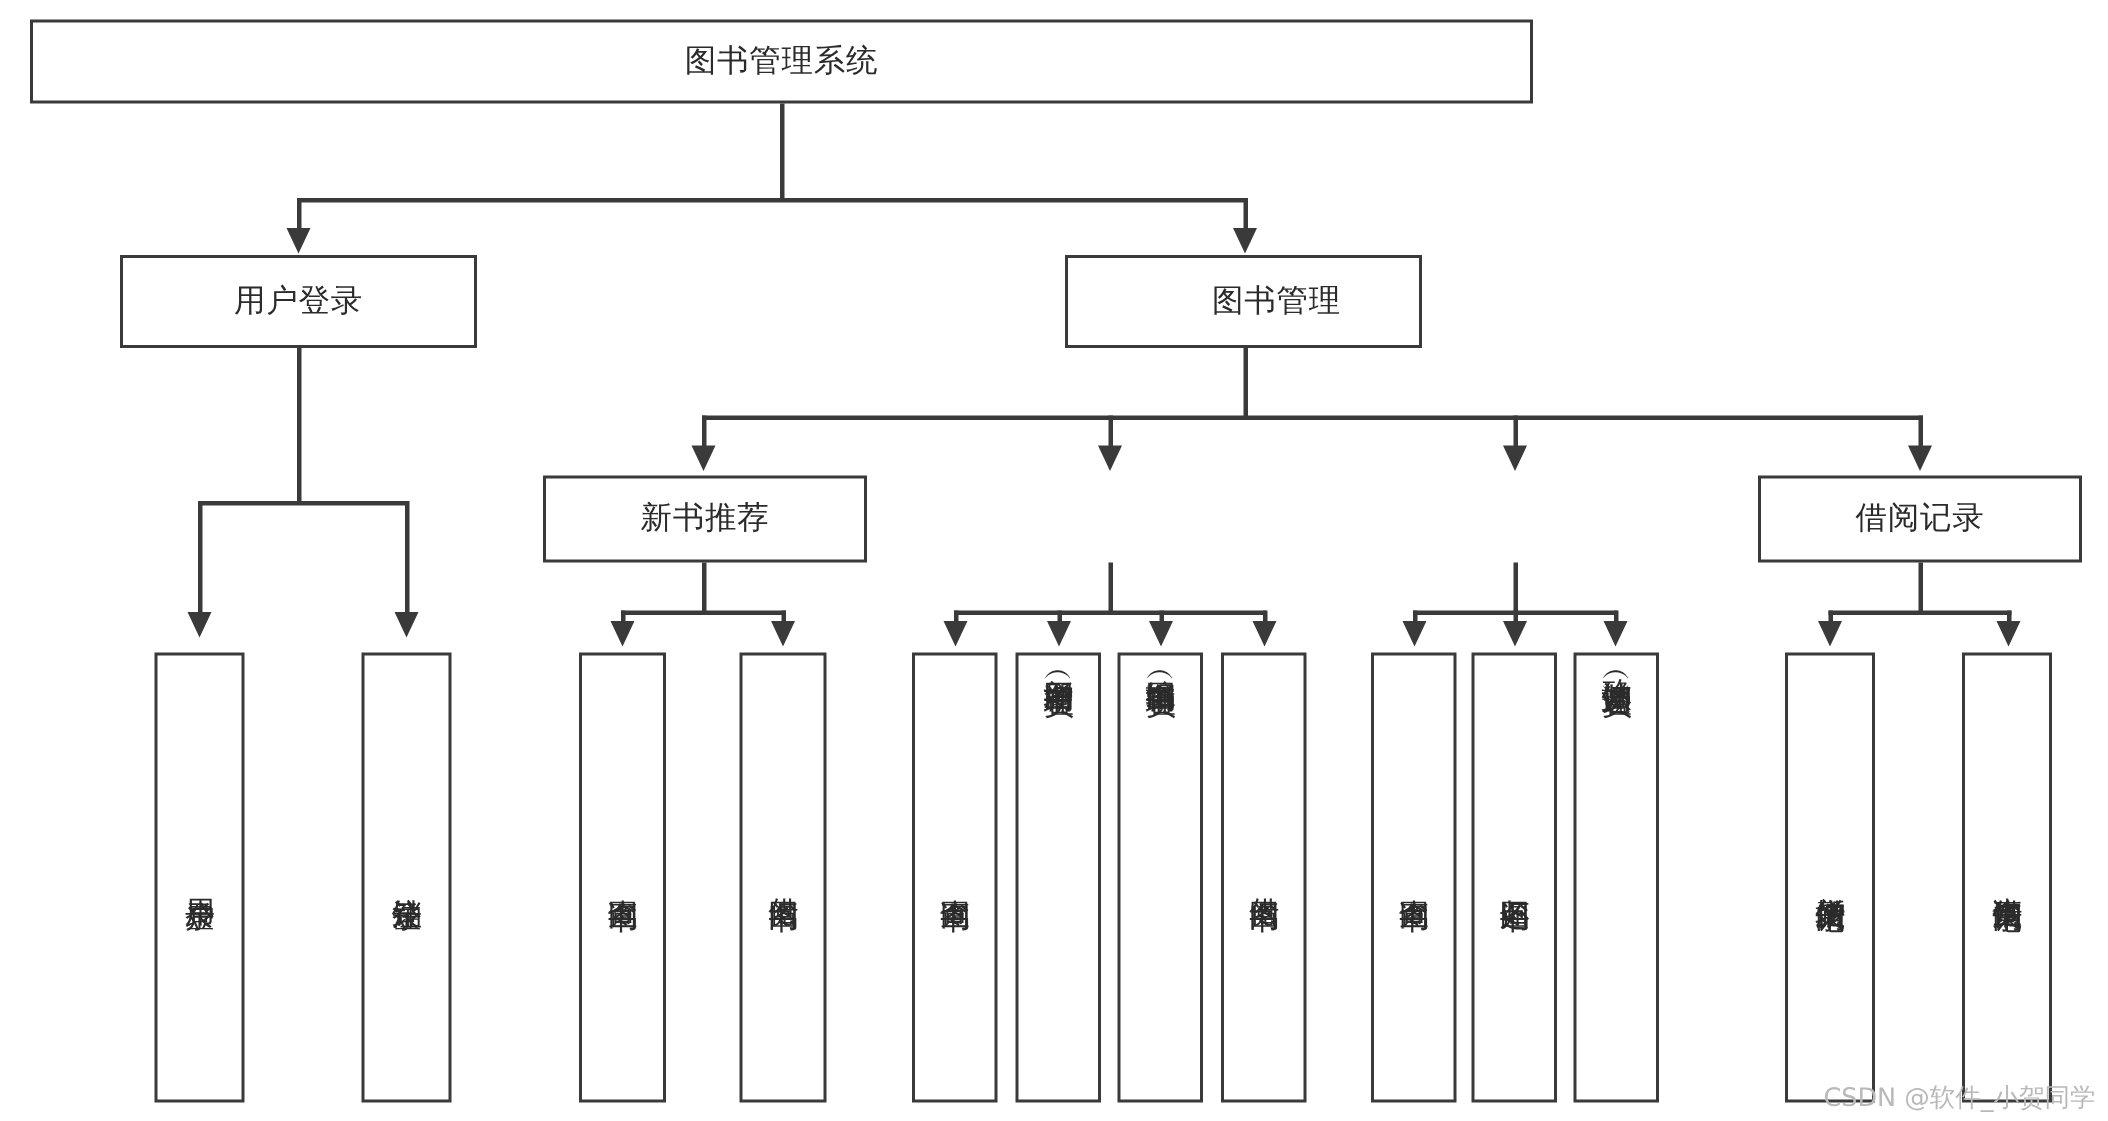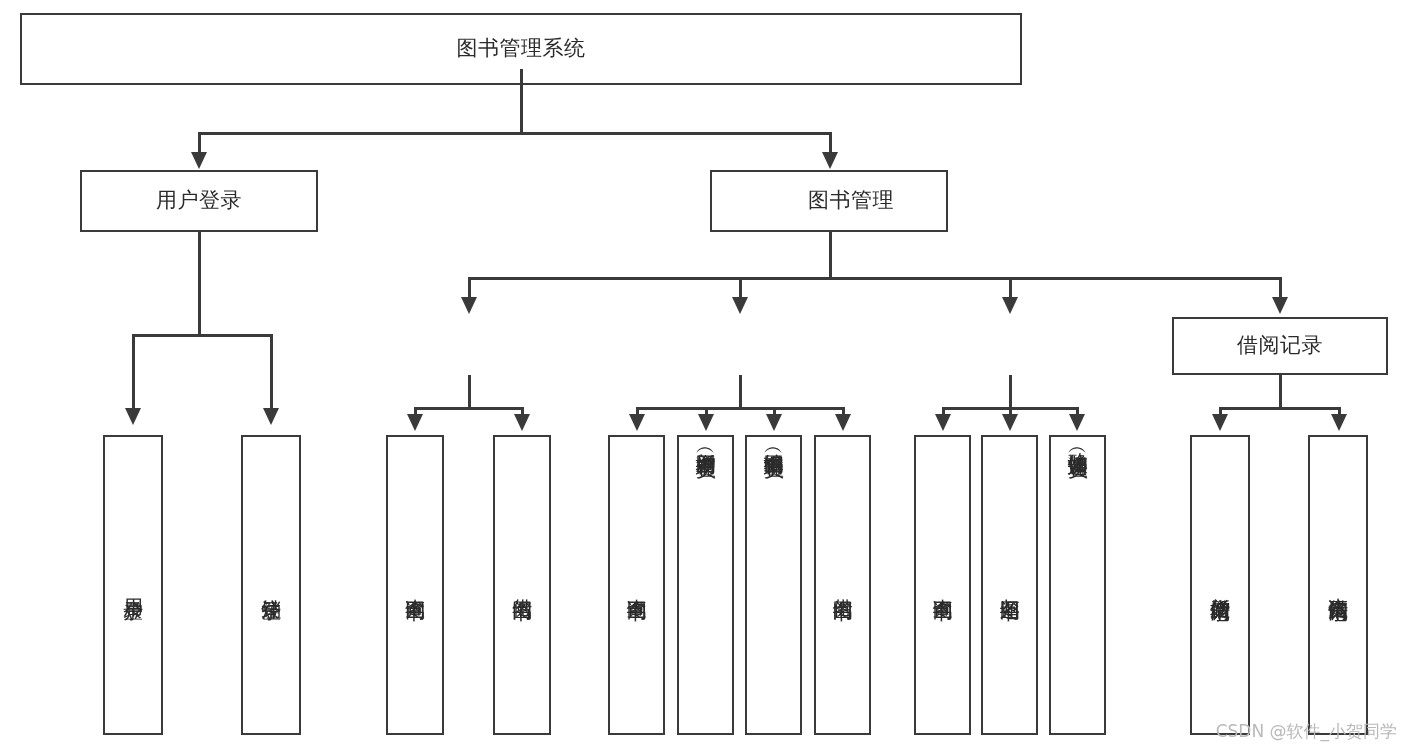--- a/index.html
+++ b/index.html
@@ -96,21 +96,21 @@
     white-space: nowrap;
     font-family: "DejaVu Sans", "Liberation Sans", sans-serif;
     pointer-events: none;
   }
 </style>
 </head>
 <body>
 
 <div id="canvas">
 
-  <div class="node root" style="left:20px; top:13px; width:1002px; height:72px;">
+  <div class="node root" style="left:20px; top:13px; width:1002px; height:56px;">
     <span class="lbl">图书管理系统</span>
   </div>
 
   <div class="vline" style="left:520px; top:69px; width:2.5px; height:65px;"></div>
   <div class="hline" style="left:198px; top:132px; width:634px;"></div>
   <div class="vline" style="left:198px; top:132px; height:22px;"></div>
   <div class="arrow" style="left:191px; top:152px;"></div>
   <div class="vline" style="left:829px; top:132px; height:22px;"></div>
   <div class="arrow" style="left:822px; top:152px;"></div>
 
@@ -144,20 +144,23 @@
 
   <div class="vline" style="left:739px; top:277px; height:22px;"></div>
   <div class="arrow" style="left:732px; top:297px;"></div>
 
   <div class="vline" style="left:1009px; top:277px; height:22px;"></div>
   <div class="arrow" style="left:1002px; top:297px;"></div>
 
   <div class="vline" style="left:1279px; top:277px; height:22px;"></div>
   <div class="arrow" style="left:1272px; top:297px;"></div>
 
+  <div class="node lvl3" style="left:362px; top:317px; width:216px; height:58px;">
+    <span class="lbl">新书推荐</span>
+  </div>
   <div class="node lvl3" style="left:1172px; top:317px; width:216px; height:58px;">
     <span class="lbl">借阅记录</span>
   </div>
 
   <div class="vline" style="left:468px; top:375px; height:35px;"></div>
   <div class="hline" style="left:414px; top:407px; width:110px;"></div>
   <div class="vline" style="left:414px; top:407px; height:10px;"></div>
   <div class="arrow" style="left:407px; top:414px;"></div>
   <div class="vline" style="left:521px; top:407px; height:10px;"></div>
   <div class="arrow" style="left:514px; top:414px;"></div>

